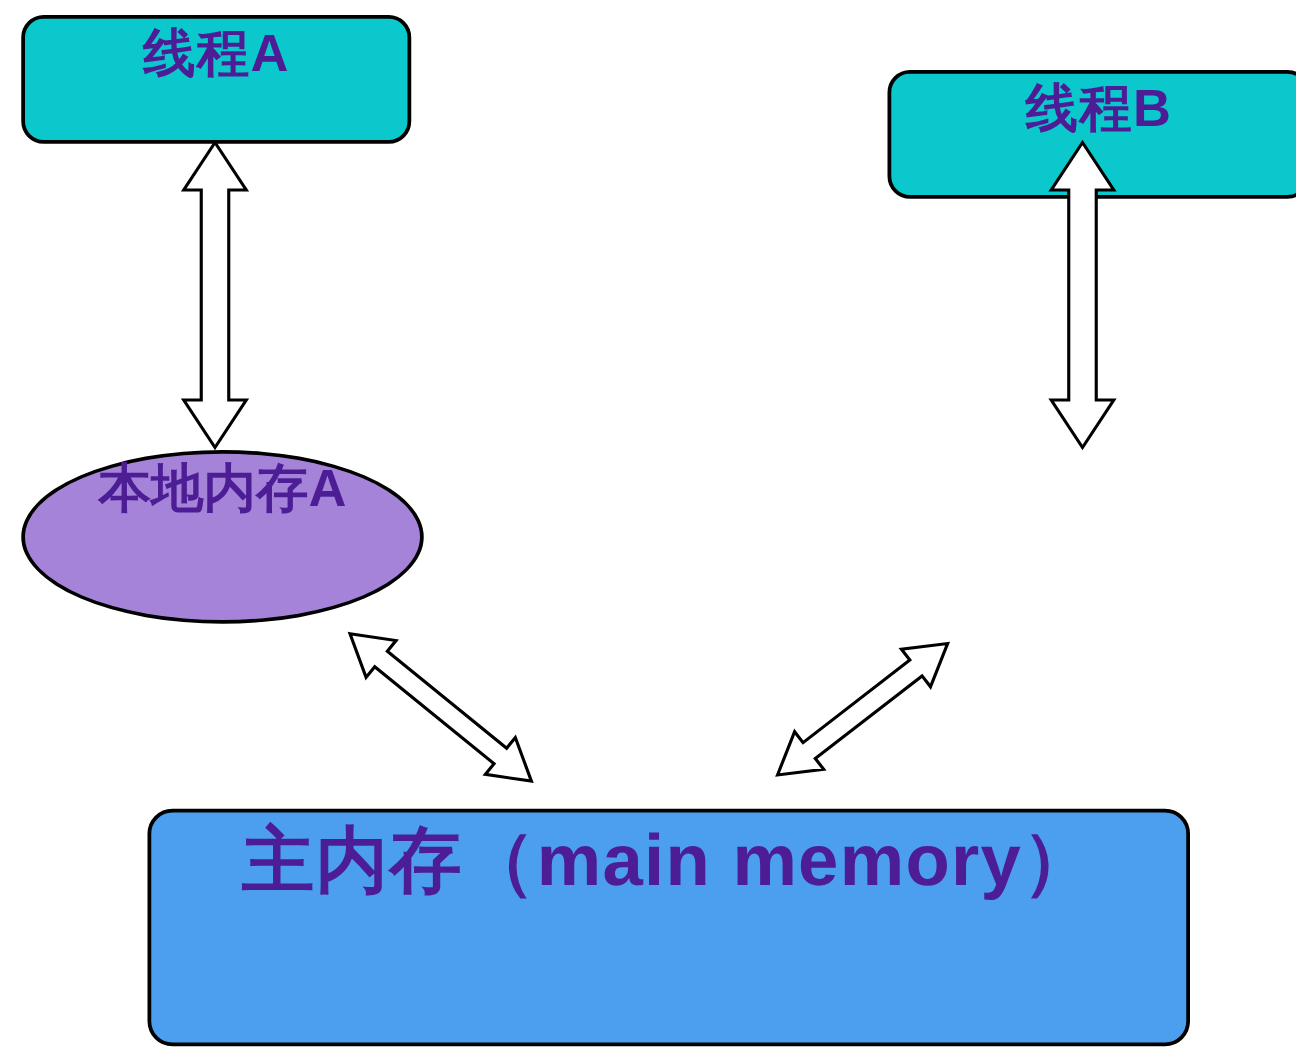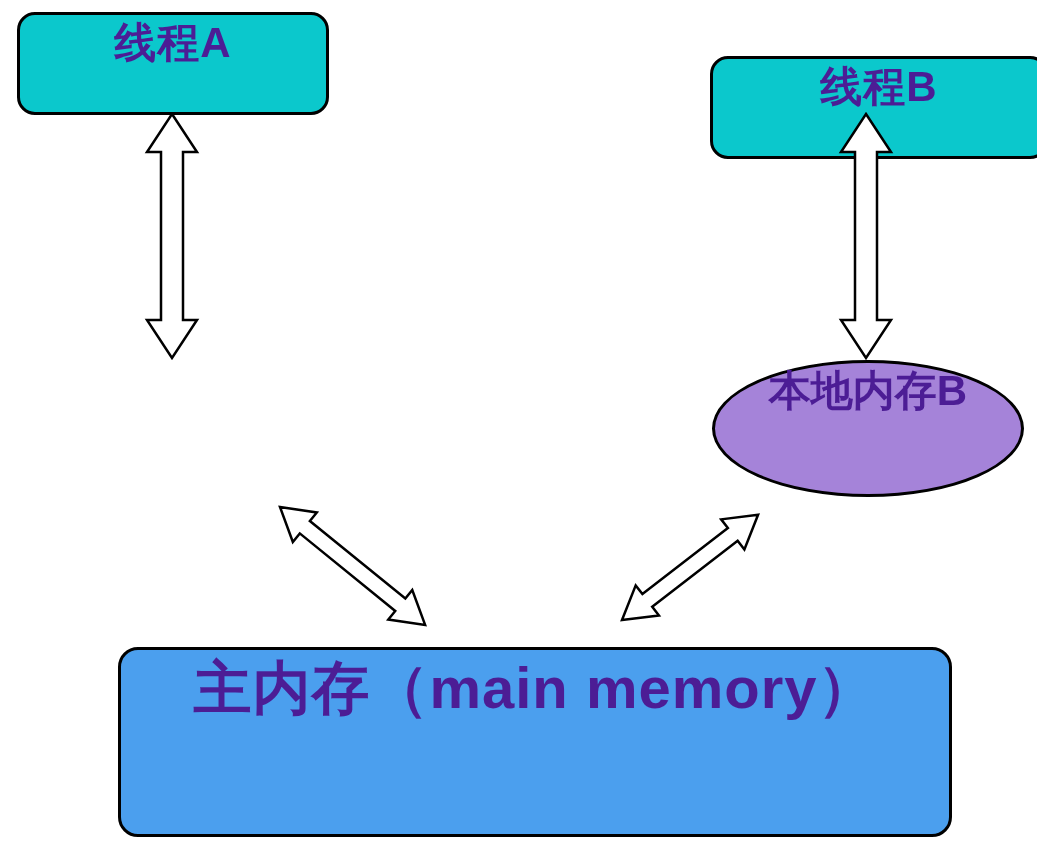--- a/index.html
+++ b/index.html
@@ -68,24 +68,24 @@
   </div>
 
   <svg class="arrow-svg" style="left:140px; top:112px;" width="64" height="248" viewBox="0 0 64 248">
     <polygon class="arrow-shape" points="32,2 57,40 43,40 43,208 57,208 32,246 7,208 21,208 21,40 7,40"></polygon>
   </svg>
 
   <svg class="arrow-svg" style="left:834px; top:112px;" width="64" height="248" viewBox="0 0 64 248">
     <polygon class="arrow-shape" points="32,2 57,40 43,40 43,208 57,208 32,246 7,208 21,208 21,40 7,40"></polygon>
   </svg>
 
+  <div class="node local-memory local-memory-a">
+    <span>本地内存A</span>
+  </div>
 
-  <div class="node local-memory local-memory-b">
-    <span>本地内存B</span>
-  </div>
 
   <svg class="arrow-svg" style="left:270px; top:495px;" width="170" height="150" viewBox="0 0 170 150">
     <g transform="translate(10,12) rotate(39.1)">
       <polygon class="arrow-shape" points="0,0 32,-19 32,-8 155,-8 155,-19 187,0 155,19 155,8 32,8 32,19"></polygon>
     </g>
   </svg>
 
   <svg class="arrow-svg" style="left:600px; top:495px;" width="175" height="150" viewBox="0 0 175 150">
     <g transform="translate(22,125) rotate(-37.7)">
       <polygon class="arrow-shape" points="0,0 32,-19 32,-8 140,-8 140,-19 172,0 140,19 140,8 32,8 32,19"></polygon>

